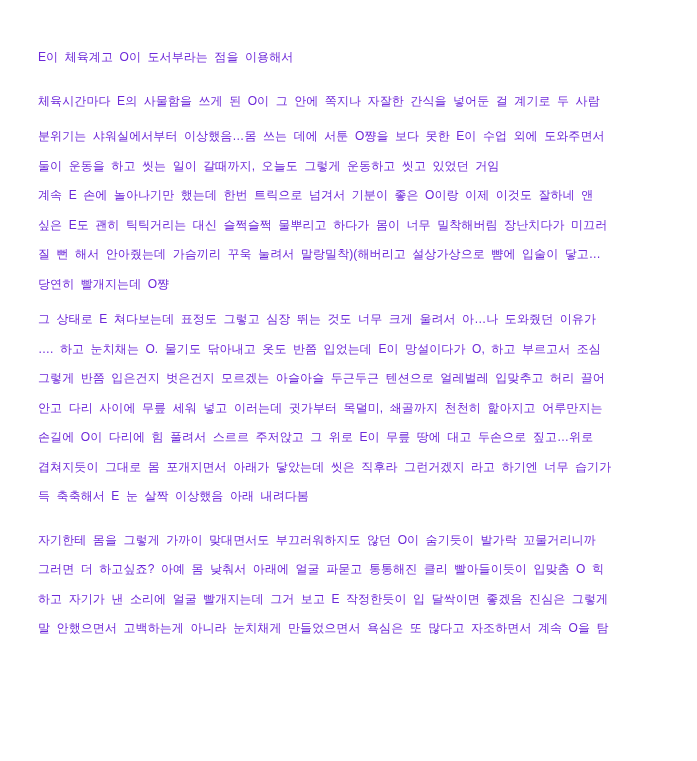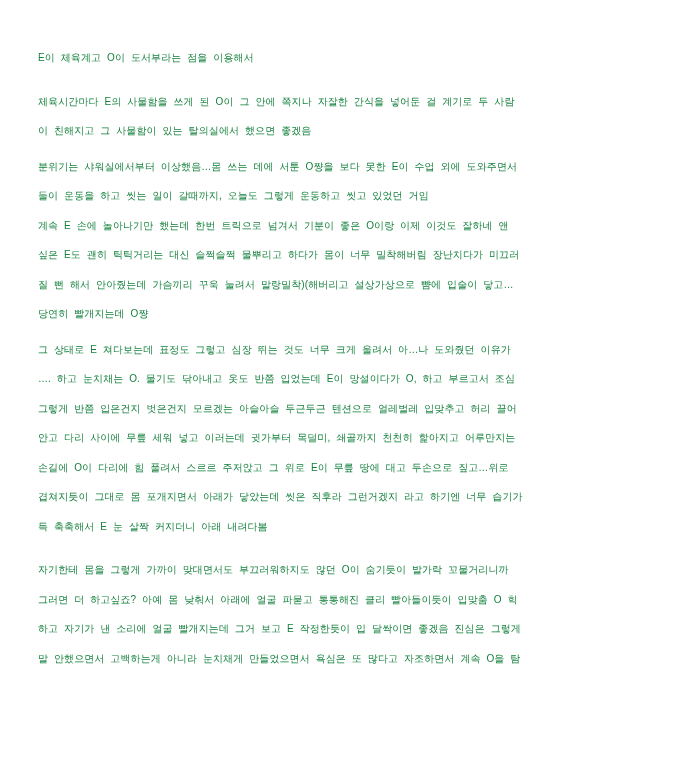--- a/index.html
+++ b/index.html
@@ -20,61 +20,60 @@
     padding: 43px 15px 0 38px;
     background: #ffffff;
   }
   .block {
     margin: 0;
     padding: 0;
   }
   .gap-lg { margin-top: 14px; }   
   .gap-sm { margin-top: 6px; }    
   .line {
-    font-size: 10px;
+    font-size: 12px;
     line-height: 29.5px;
     height: 29.5px;
-    color: #15803d;
+    color: #6d28d9;
     white-space: nowrap;
     word-spacing: 3px;
     letter-spacing: 0.1px;
     overflow: hidden;
   }
 </style>
 </head>
 <body>
 
 <main class="page">
 
   <div class="block">
     <div class="line">E이 체육계고 O이 도서부라는 점을 이용해서</div>
   </div>
 
   <div class="block gap-lg">
     <div class="line">체육시간마다 E의 사물함을 쓰게 된 O이 그 안에 쪽지나 자잘한 간식을 넣어둔 걸 계기로 두 사람</div>
-    <div class="line">이 친해지고 그 사물함이 있는 탈의실에서 했으면 좋겠음</div>
   </div>
 
   <div class="block gap-sm">
     <div class="line">분위기는 샤워실에서부터 이상했음…몸 쓰는 데에 서툰 O쨩을 보다 못한 E이 수업 외에 도와주면서</div>
     <div class="line">둘이 운동을 하고 씻는 일이 갈때까지, 오늘도 그렇게 운동하고 씻고 있었던 거임</div>
     <div class="line">계속 E 손에 놀아나기만 했는데 한번 트릭으로 넘겨서 기분이 좋은 O이랑 이제 이것도 잘하네 앤</div>
     <div class="line">싶은 E도 괜히 틱틱거리는 대신 슬쩍슬쩍 물뿌리고 하다가 몸이 너무 밀착해버림 장난치다가 미끄러</div>
     <div class="line">질 뻔 해서 안아줬는데 가슴끼리 꾸욱 눌려서 말랑밀착)(해버리고 설상가상으로 뺨에 입술이 닿고…</div>
     <div class="line">당연히 빨개지는데 O쨩</div>
   </div>
 
   <div class="block gap-sm">
     <div class="line">그 상태로 E 쳐다보는데 표정도 그렇고 심장 뛰는 것도 너무 크게 울려서 아…나 도와줬던 이유가</div>
     <div class="line">…. 하고 눈치채는 O. 물기도 닦아내고 옷도 반쯤 입었는데 E이 망설이다가 O, 하고 부르고서 조심</div>
     <div class="line">그렇게 반쯤 입은건지 벗은건지 모르겠는 아슬아슬 두근두근 텐션으로 얼레벌레 입맞추고 허리 끌어</div>
     <div class="line">안고 다리 사이에 무릎 세워 넣고 이러는데 귓가부터 목덜미, 쇄골까지 천천히 핥아지고 어루만지는</div>
     <div class="line">손길에 O이 다리에 힘 풀려서 스르르 주저앉고 그 위로 E이 무릎 땅에 대고 두손으로 짚고…위로</div>
     <div class="line">겹쳐지듯이 그대로 몸 포개지면서 아래가 닿았는데 씻은 직후라 그런거겠지 라고 하기엔 너무 습기가</div>
-    <div class="line">득 축축해서 E 눈 살짝 커지더니 아래 내려다봄</div>
+    <div class="line">득 축축해서 E 눈 살짝 이상했음 아래 내려다봄</div>
   </div>
 
   <div class="block gap-lg">
     <div class="line">자기한테 몸을 그렇게 가까이 맞대면서도 부끄러워하지도 않던 O이 숨기듯이 발가락 꼬물거리니까</div>
     <div class="line">그러면 더 하고싶죠? 아예 몸 낮춰서 아래에 얼굴 파묻고 통통해진 클리 빨아들이듯이 입맞춤 O 힉</div>
     <div class="line">하고 자기가 낸 소리에 얼굴 빨개지는데 그거 보고 E 작정한듯이 입 달싹이면 좋겠음 진심은 그렇게</div>
     <div class="line">말 안했으면서 고백하는게 아니라 눈치채게 만들었으면서 욕심은 또 많다고 자조하면서 계속 O을 탐</div>
   </div>
 
 </main>

